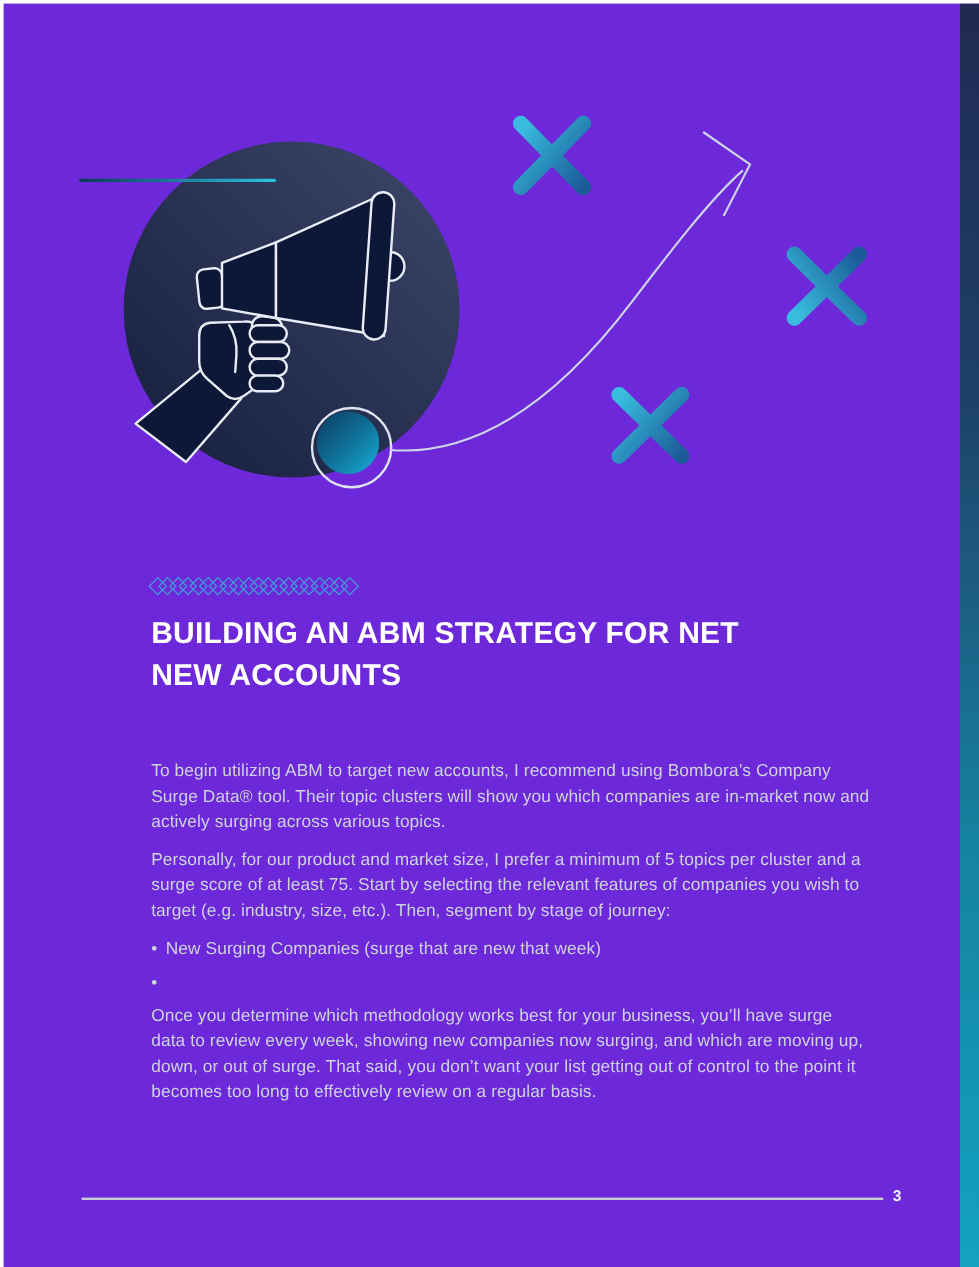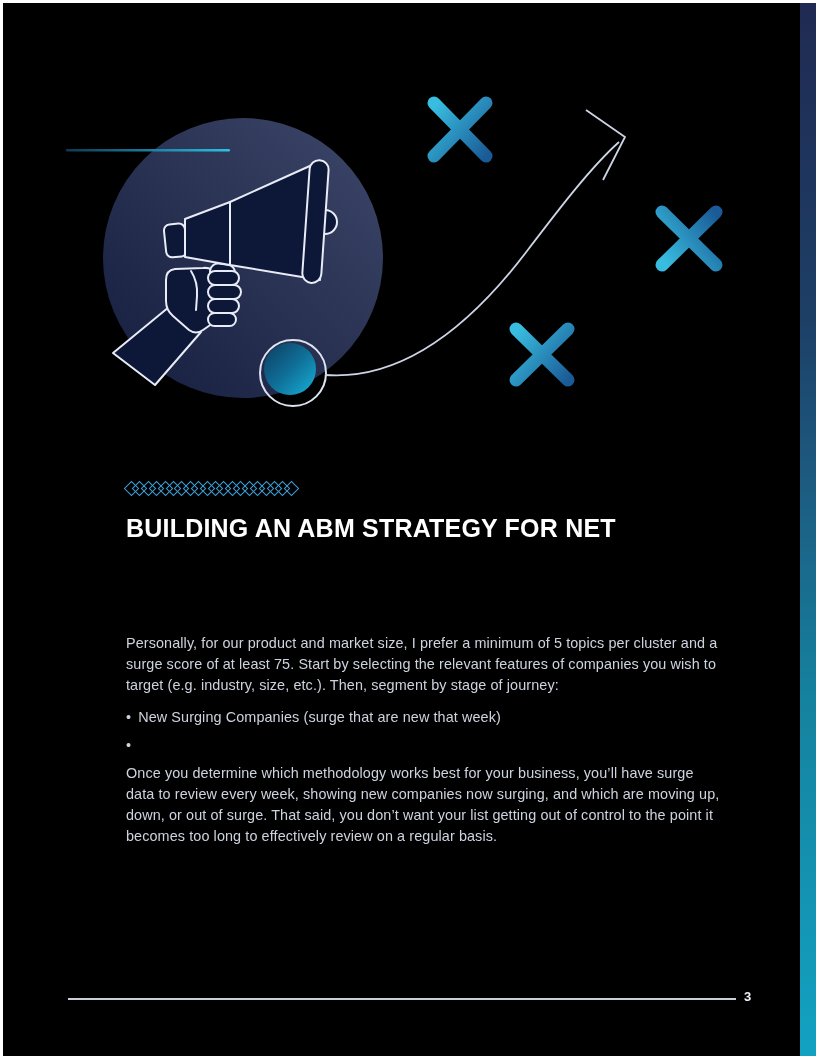--- a/index.html
+++ b/index.html
@@ -5,21 +5,21 @@
   html,body{margin:0;padding:0;}
   body{
     width:816px;height:1056px;
     background:#ffffff;
     font-family:"Liberation Sans", sans-serif;
     position:relative;
     overflow:hidden;
   }
   .page{
     position:absolute;left:3px;top:3px;right:0;bottom:0;
-    background:#000000;
+    background:#6d28d9;
     overflow:hidden;
   }
   .right-stripe{
     position:absolute;top:0;right:0;bottom:0;width:16px;
     background:linear-gradient(180deg,#202a52 0%,#1d3f66 30%,#1d5a80 45%,#15829f 66%,#13a2c2 100%);
   }
   .illo{position:absolute;left:0;top:0;}
   .diamond-divider{
     position:absolute;left:123px;top:477px;height:16px;
     display:flex;align-items:center;
@@ -152,23 +152,25 @@
       <i></i>
       <i></i>
       <i></i>
       <i></i>
       <i></i>
       <i></i>
   </div>
 
   <h1 class="headline">
     <span>BUILDING AN ABM STRATEGY FOR NET</span>
+    <span>NEW ACCOUNTS</span>
   </h1>
 
   <div class="content">
+    <p>To begin utilizing ABM to target new accounts, I recommend using Bombora’s Company Surge Data® tool. Their topic clusters will show you which companies are in-market now and actively surging across various topics.</p>
     <p>Personally, for our product and market size, I prefer a minimum of 5 topics per cluster and a surge score of at least 75. Start by selecting the relevant features of companies you wish to target (e.g. industry, size, etc.). Then, segment by stage of journey:</p>
     <ul class="bullet-list">
       <li>
         <span class="bullet-marker">•</span>
         <span>New Surging Companies (surge that are new that week)</span>
       </li>
       <li>
         <span class="bullet-marker">•</span>
       </li>
     </ul>

